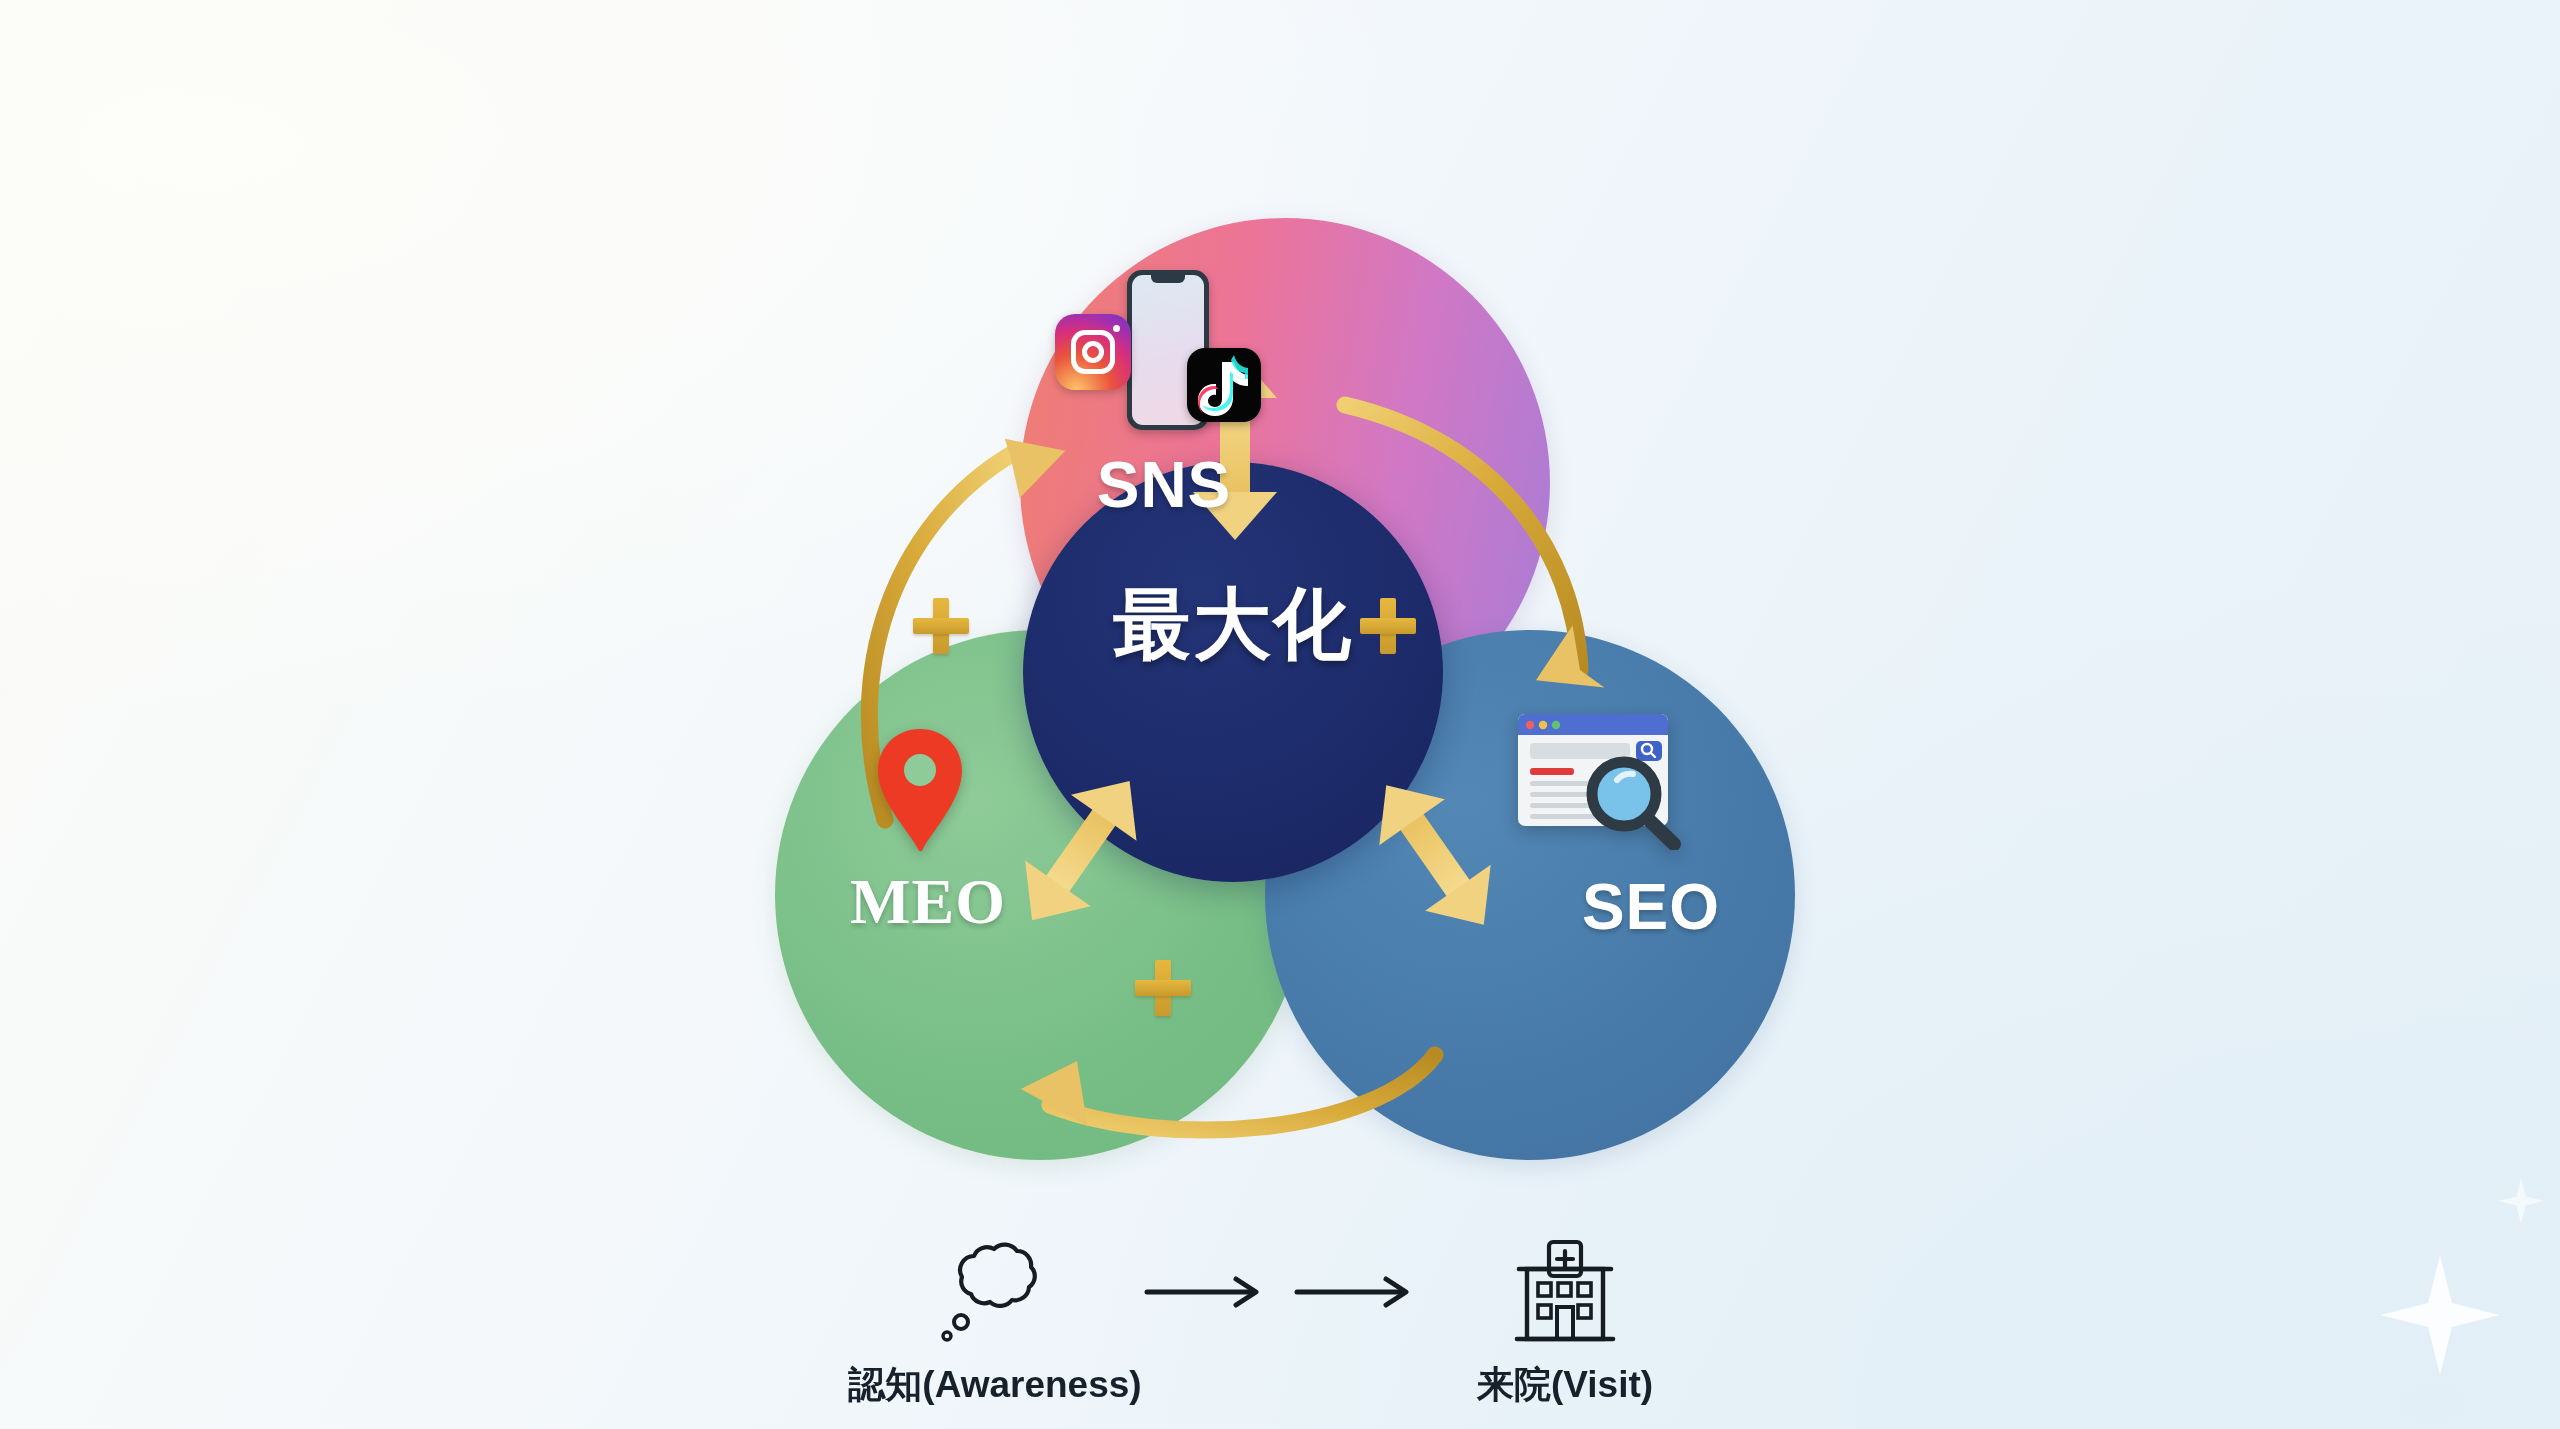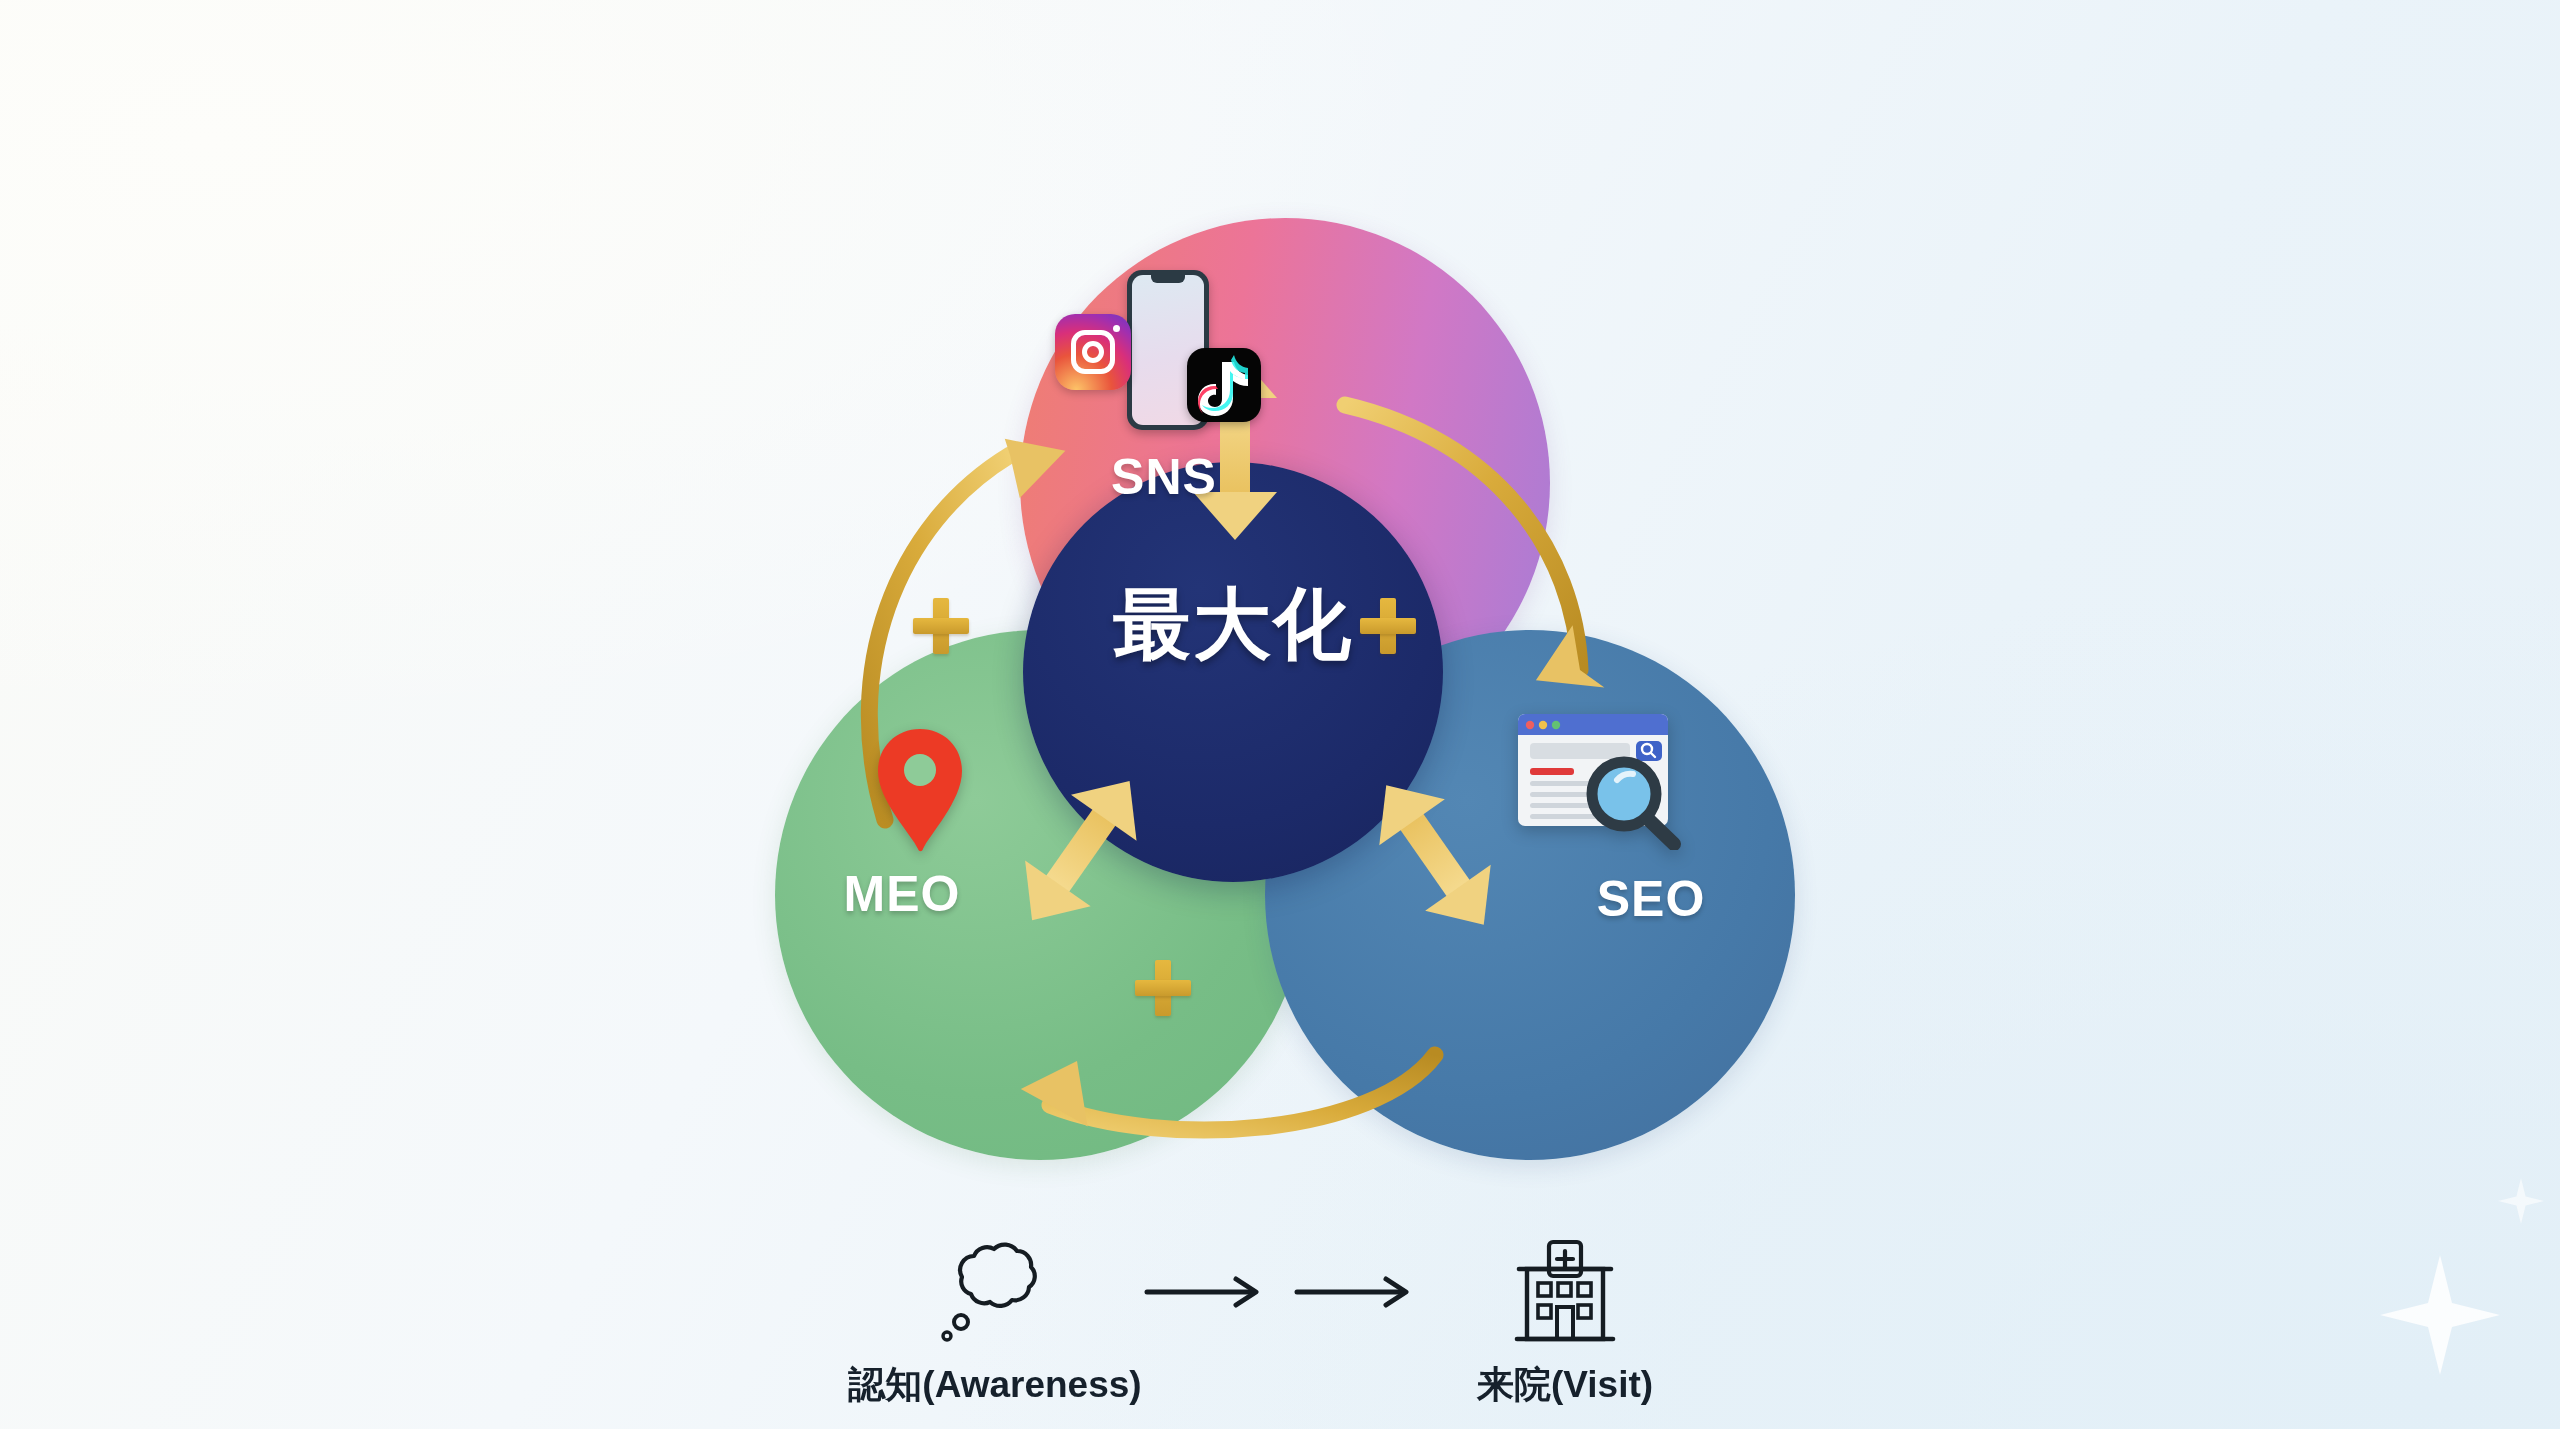--- a/index.html
+++ b/index.html
@@ -89,27 +89,27 @@
     box-shadow: 0 8px 30px rgba(15,25,70,.28);
     z-index: 6;
   }
 
   
   .lobe-label {
     position: absolute;
     z-index: 7;
     color: #ffffff;
     font-weight: 700;
-    font-size: 50px;
+    font-size: 64px;
     letter-spacing: 1px;
     text-shadow: 0 3px 5px rgba(0,0,0,.22);
     white-space: nowrap;
   }
   #label-sns { left: 429px; top: 248px; transform: translateX(-50%); }
-  #label-meo { left: 167px; top: 665px; transform: translateX(-50%); }
+  #label-meo { left: 193px; top: 665px; transform: translateX(-50%); font-family: Liberation Serif, serif; }
   #label-seo { left: 916px; top: 670px; transform: translateX(-50%); }
 
   #center-text {
     position: absolute;
     z-index: 8;
     left: 498px; top: 380px;
     transform: translateX(-50%);
     text-align: center;
     color: #ffffff;
     font-weight: 700;

